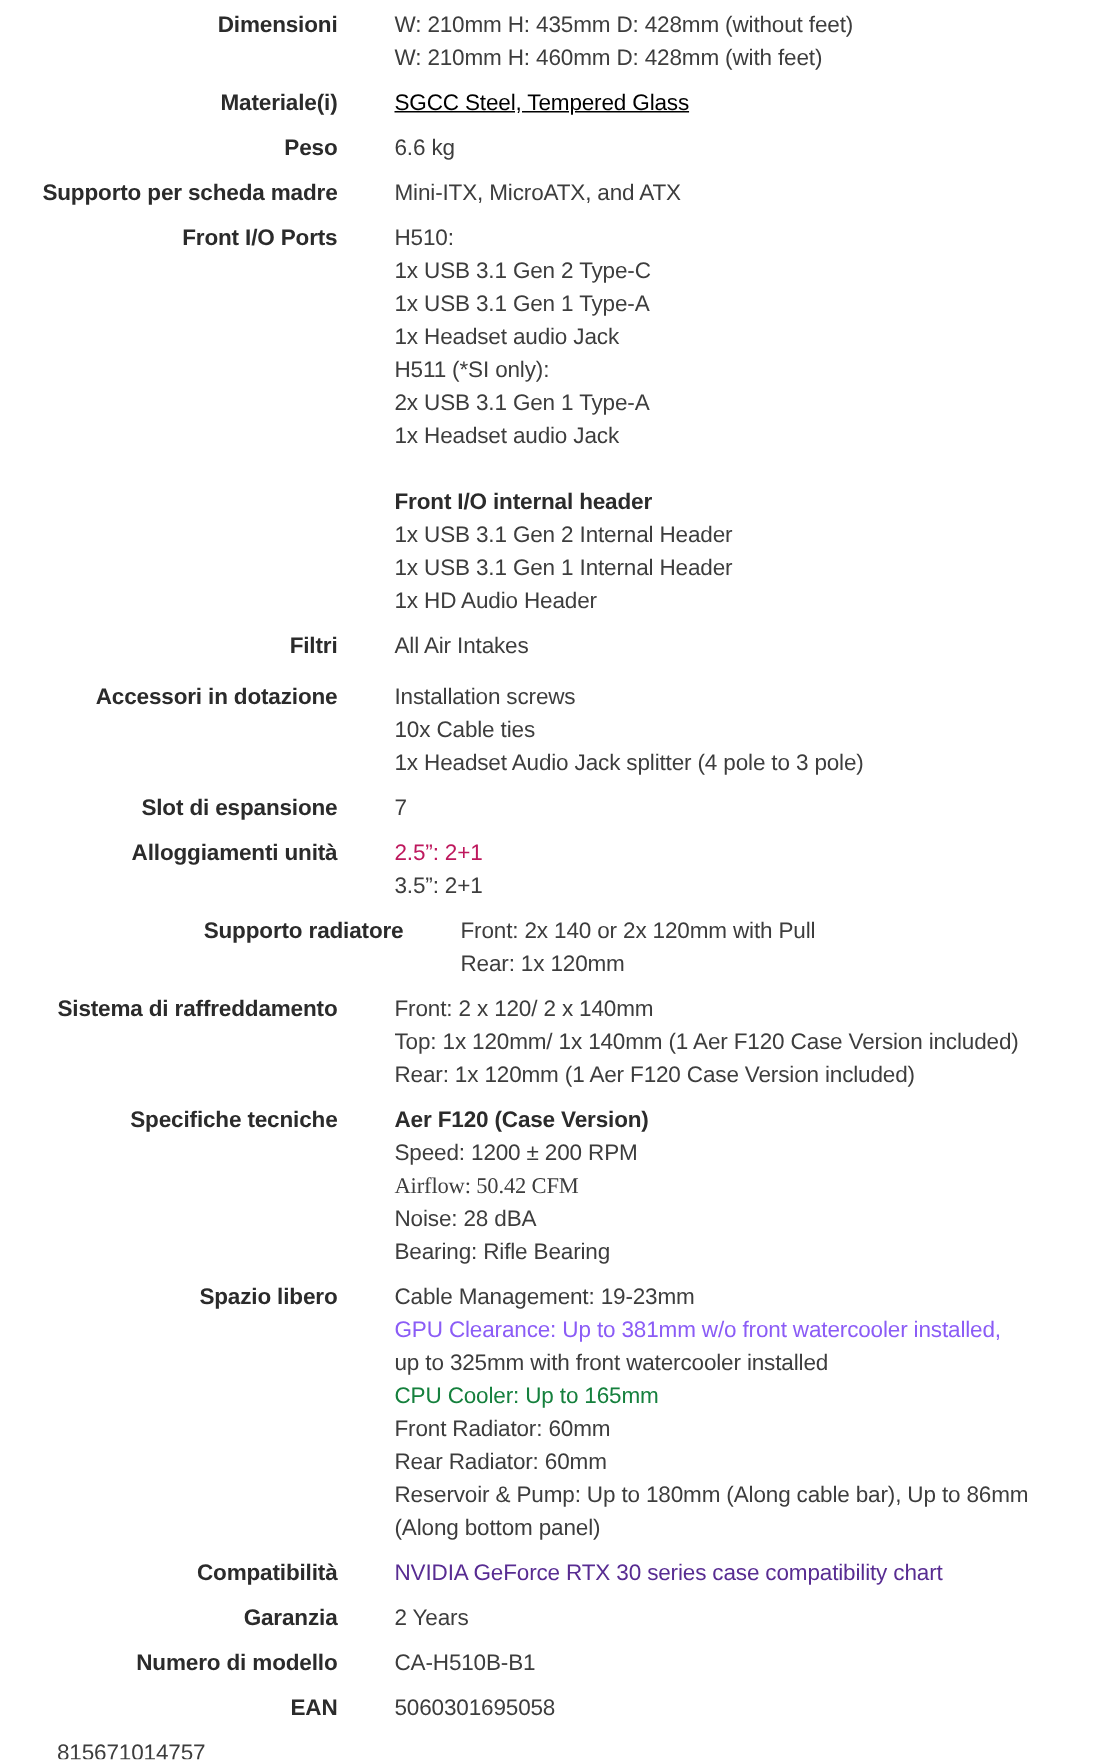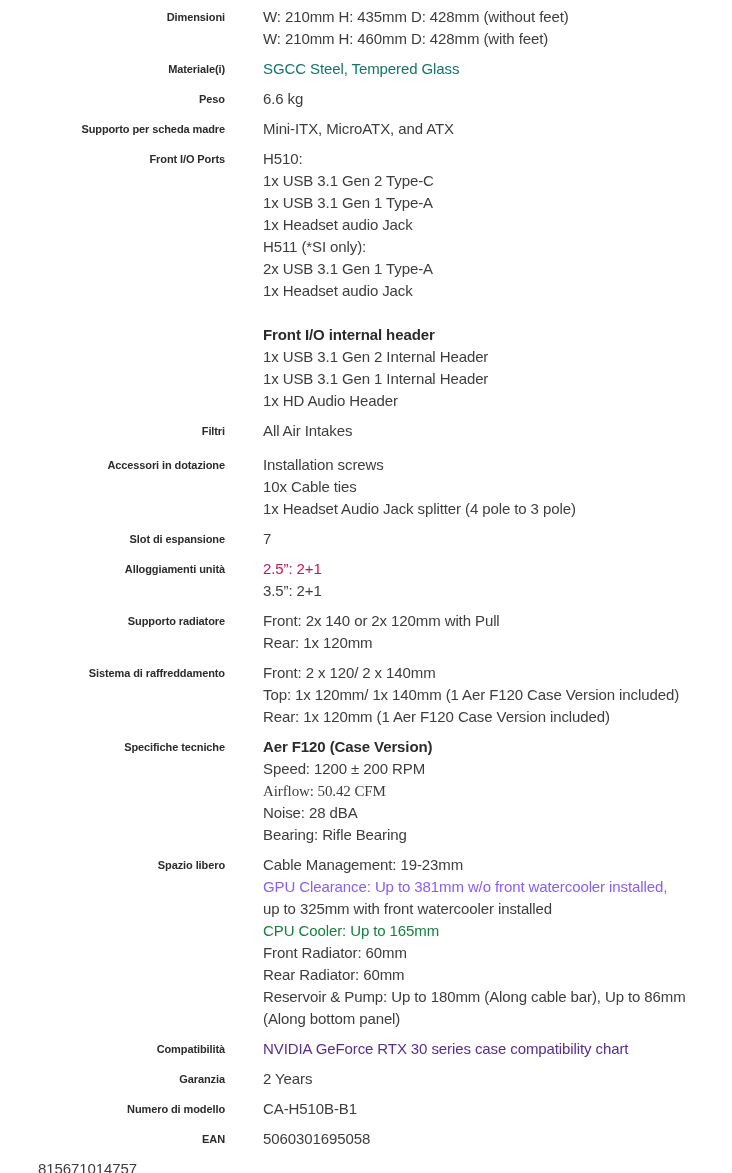--- a/index.html
+++ b/index.html
@@ -22,21 +22,21 @@
     margin-bottom: 8px;
   }
   .spec-row.no-gap {
     margin-bottom: 12px;
   }
   .spec-label {
     width: 225px;
     flex: 0 0 225px;
     text-align: right;
     font-weight: bold;
-    font-size: 11px;
+    font-size: 15px;
     line-height: 22px;
     color: #2b2b2b;
     letter-spacing: -0.1px;
   }
   .spec-value {
     margin-left: 38px;
     flex: 1 1 auto;
   }
   .line {
     font-size: 15px;
@@ -64,21 +64,21 @@
     <div class="spec-label" style="color: rgb(43, 43, 43);">Dimensioni</div>
     <div class="spec-value">
           <div class="line" style="color: rgb(61, 61, 61);">W: 210mm H: 435mm D: 428mm (without feet)</div>
           <div class="line" style="color: rgb(61, 61, 61);">W: 210mm H: 460mm D: 428mm (with feet)</div>
         </div>
   </div>
 
   <div class="spec-row">
     <div class="spec-label" style="color: rgb(43, 43, 43);">Materiale(i)</div>
     <div class="spec-value">
-          <div class="line" style="color: #0f766e;">SGCC Steel, Tempered Glass</div>
+          <div class="line" style="color: #000000; text-decoration: underline;">SGCC Steel, Tempered Glass</div>
         </div>
   </div>
 
   <div class="spec-row">
     <div class="spec-label" style="color: rgb(43, 43, 43);">Peso</div>
     <div class="spec-value">
           <div class="line" style="color: rgb(61, 61, 61);">6.6 kg</div>
         </div>
   </div>
 
@@ -132,21 +132,21 @@
 
   <div class="spec-row">
     <div class="spec-label" style="color: rgb(43, 43, 43);">Alloggiamenti unità</div>
     <div class="spec-value">
           <div class="line" style="color: #be185d;">2.5”: 2+1</div>
           <div class="line" style="color: rgb(61, 61, 61);">3.5”: 2+1</div>
         </div>
   </div>
 
   <div class="spec-row">
-    <div class="spec-label" style="color: rgb(43, 43, 43);">Supporto radiatore</div>
+    <div class="spec-label" style="color: rgb(43, 43, 43); margin-left: 44px;">Supporto radiatore</div>
     <div class="spec-value">
           <div class="line" style="color: rgb(61, 61, 61);">Front: 2x 140 or 2x 120mm with Pull</div>
           <div class="line" style="color: rgb(61, 61, 61);">Rear: 1x 120mm</div>
         </div>
   </div>
 
   <div class="spec-row">
     <div class="spec-label" style="color: rgb(43, 43, 43);">Sistema di raffreddamento</div>
     <div class="spec-value">
           <div class="line" style="color: rgb(61, 61, 61);">Front: 2 x 120/ 2 x 140mm</div>

